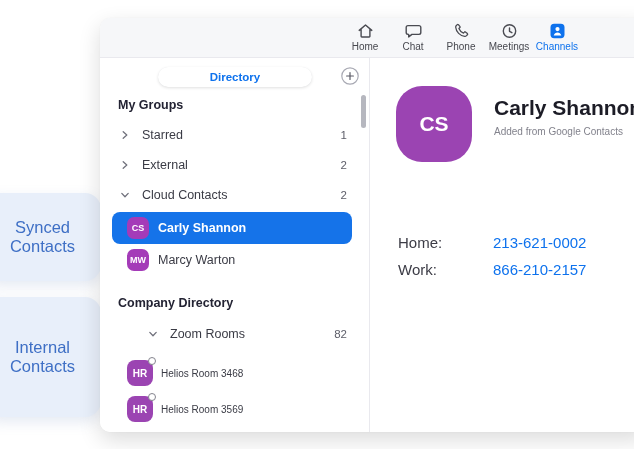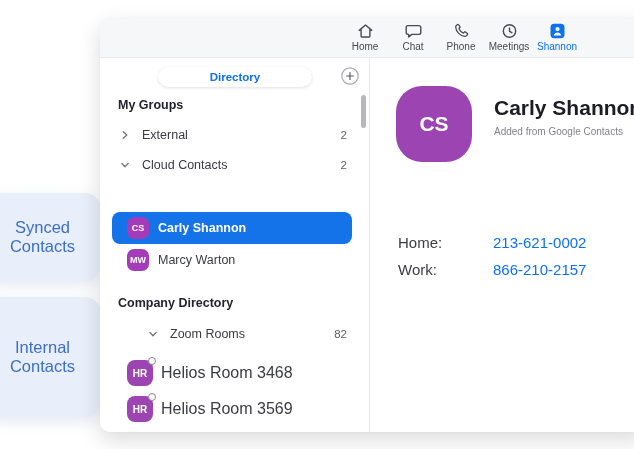--- a/index.html
+++ b/index.html
@@ -65,21 +65,21 @@
   .avatar-sm { width:22px; height:22px; margin-left:15px; border-radius:7px; background:#A43BB8; color:#fff; font-size:9px; font-weight:700; display:flex; align-items:center; justify-content:center; flex:none; }
   .contact-name { margin-left:9px; font-size:12.5px; color:#3a3b45; }
   .contact-row.selected .contact-name { color:#ffffff; font-weight:700; }
 
   .zoomrooms-row { position:absolute; top:261px; left:0; right:0;padding-left:28px; }
   .room-rows { position:absolute; top:297px; left:0; right:0; }
   .room-row { height:36px; display:flex; align-items:center; cursor:pointer; }
   .avatar-room-wrap { position:relative; margin-left:27px; width:26px; height:26px; flex:none;border-radius:13px; }
   .avatar-room { width:26px; height:26px; border-radius:8px; background:#9B44B2; color:#fff; font-size:10px; font-weight:700; display:flex; align-items:center; justify-content:center; }
   .status-dot { position:absolute; top:-3px; right:-3px; width:8px; height:8px; border-radius:50%; background:#ffffff; border:1.5px solid #84848e; }
-  .room-name { margin-left:8px; font-size:16px; color:#3a3b45; }
+  .room-name { margin-left:8px; font-size:10px; color:#3a3b45; }
 
   
   .avatar-lg { position:absolute; left:26px; top:28px; width:76px; height:76px; border-radius:26px; background:#9B44B2; color:#fff; font-size:21px; font-weight:700; display:flex; align-items:center; justify-content:center; }
   .detail-name { position:absolute; left:124px; top:38px; font-size:21px; font-weight:700; color:#1c1c26; }
   .detail-source { position:absolute; left:124px; top:68px; font-size:10px; color:#82828c; }
   .call-btn { position:absolute; left:28px; top:128px; height:23px; padding:0 13px; display:flex; align-items:center; gap:6px; background:#ffffff; border:1px solid #d2d2d9; border-radius:13px; font-family:inherit; font-size:12px; font-weight:600; color:#2c2d35; cursor:pointer; }
   .field-row { position:absolute; left:28px; right:20px; display:flex; font-size:15px; }
   .field-home { top:176px; }
   .field-work { top:203px; }
   .field-label { width:95px; color:#3c3c46; }
@@ -135,21 +135,21 @@
           <span class="nav-label">Meetings</span>
         </div>
         <div class="nav-item active">
           <span class="nav-icon">
             <svg width="19" height="18" viewBox="0 0 19 18">
                 <rect x="2.5" y="1.8" width="14" height="14.4" rx="3.6" fill="#0E72ED"></rect>
                 <circle cx="9.5" cy="7.1" r="2.1" fill="#ffffff"></circle>
                 <path d="M5.7 13.5 c.5-2 2.1-3 3.8-3 s3.3 1 3.8 3 z" fill="#ffffff"></path>
               </svg>
           </span>
-          <span class="nav-label">Shannon</span>
+          <span class="nav-label">Channels</span>
         </div>
       </nav>
     </div>
 
     <div class="body">
 
       <aside class="sidebar">
 
         <div class="seg">
           <button class="seg-btn active">Directory</button>
@@ -168,20 +168,29 @@
 
         <div class="section-title title-mygroups">My Groups</div>
 
         <div class="group-rows">
           <div class="group-row">
             <span class="chev">
               <svg width="10" height="10" viewBox="0 0 10 10">
                   <path d="M3.2 1.8 L6.8 5 L3.2 8.2" fill="none" stroke="#70717c" stroke-width="1.3" stroke-linecap="round" stroke-linejoin="round"></path>
                 </svg>
             </span>
+            <span class="group-name">Starred</span>
+            <span class="group-count">1</span>
+          </div>
+          <div class="group-row">
+            <span class="chev">
+              <svg width="10" height="10" viewBox="0 0 10 10">
+                  <path d="M3.2 1.8 L6.8 5 L3.2 8.2" fill="none" stroke="#70717c" stroke-width="1.3" stroke-linecap="round" stroke-linejoin="round"></path>
+                </svg>
+            </span>
             <span class="group-name">External</span>
             <span class="group-count">2</span>
           </div>
           <div class="group-row">
             <span class="chev">
               <svg width="10" height="10" viewBox="0 0 10 10">
                   <path d="M1.8 3.4 L5 6.8 L8.2 3.4" fill="none" stroke="#70717c" stroke-width="1.3" stroke-linecap="round" stroke-linejoin="round"></path>
                 </svg>
             </span>
             <span class="group-name">Cloud Contacts</span>

